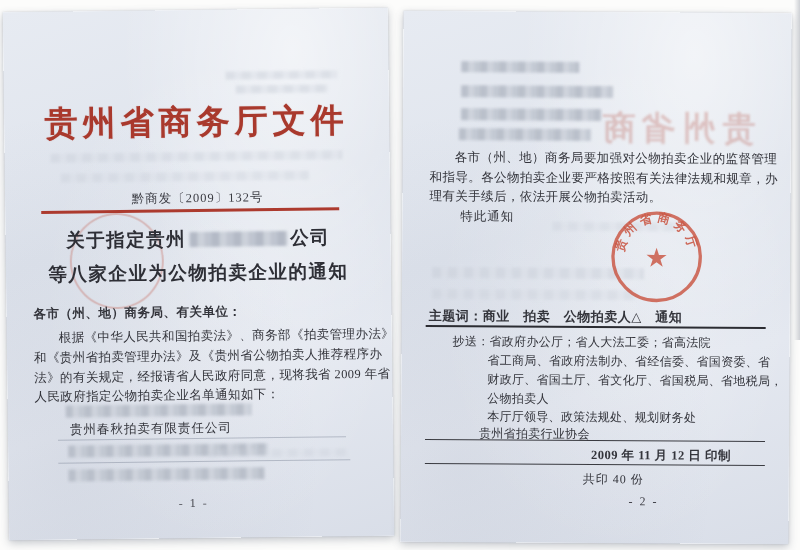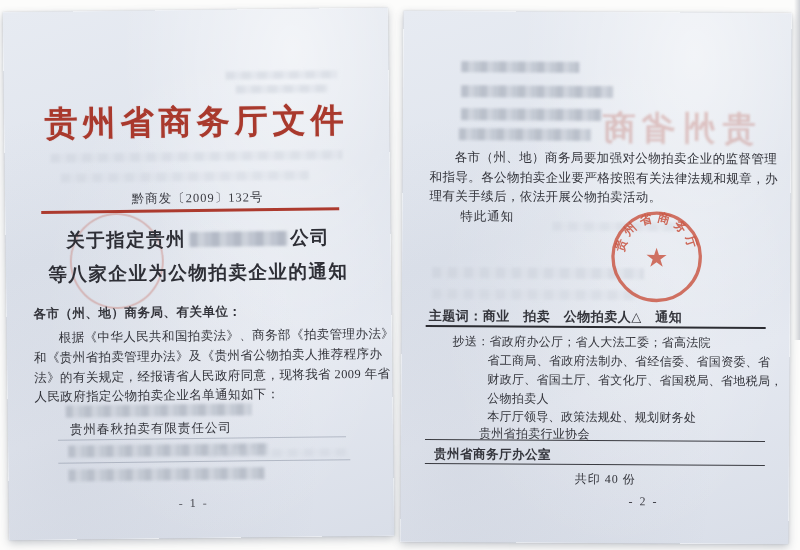--- a/index.html
+++ b/index.html
@@ -141,19 +141,19 @@
     <div class="t cc" style="left:51px;top:322px;">
       <span>抄送：</span><span>省政府办公厅；省人大法工委；省高法院</span>
     </div>
     <div class="t cc" style="left:86px;top:341px;">省工商局、省政府法制办、省经信委、省国资委、省</div>
     <div class="t cc" style="left:86px;top:360px;">财政厅、省国土厅、省文化厅、省国税局、省地税局，</div>
     <div class="t cc" style="left:86px;top:379px;">公物拍卖人</div>
     <div class="t cc" style="left:86px;top:397px;">本厅厅领导、政策法规处、规划财务处</div>
     <div class="t cc" style="left:78px;top:414px;">贵州省拍卖行业协会</div>
 
     <div class="thin-rule" style="left:24px;top:428px;width:340px;"></div>
-    <div class="t issuer-row" style="left:33px;top:435px;">贵州省商务厅办公室</div>
+    <div class="t issuer-row" style="left:190px;top:435px;">2009 年 11 月 12 日  印制</div>
     <div class="thin-rule" style="left:24px;top:452px;width:340px;"></div>
-    <div class="t cc" style="left:174px;top:459px;letter-spacing:1px;">共印 40 份</div>
+    <div class="t cc" style="left:182px;top:459px;letter-spacing:1px;">共印 40 份</div>
 
     <div class="t pagenum" style="left:228px;top:482px;">- 2 -</div>
   </div>
 </div>
 
 </body></html>

